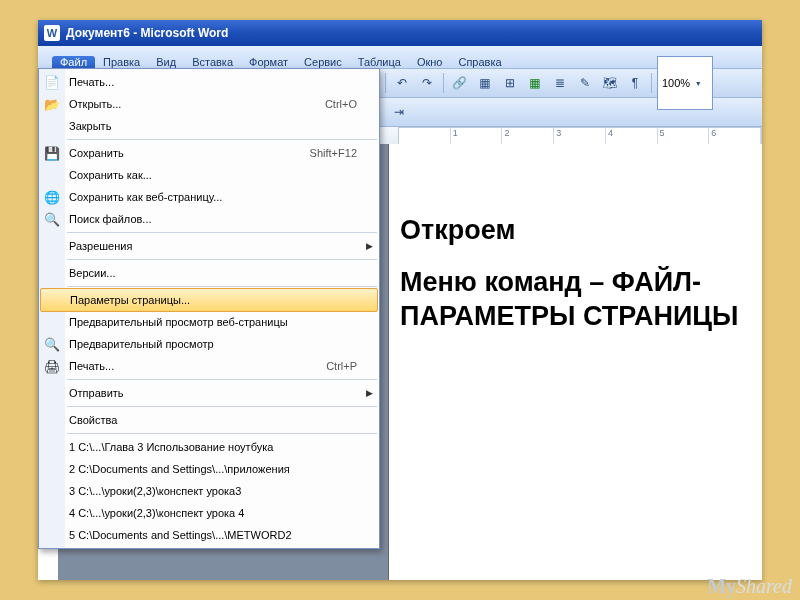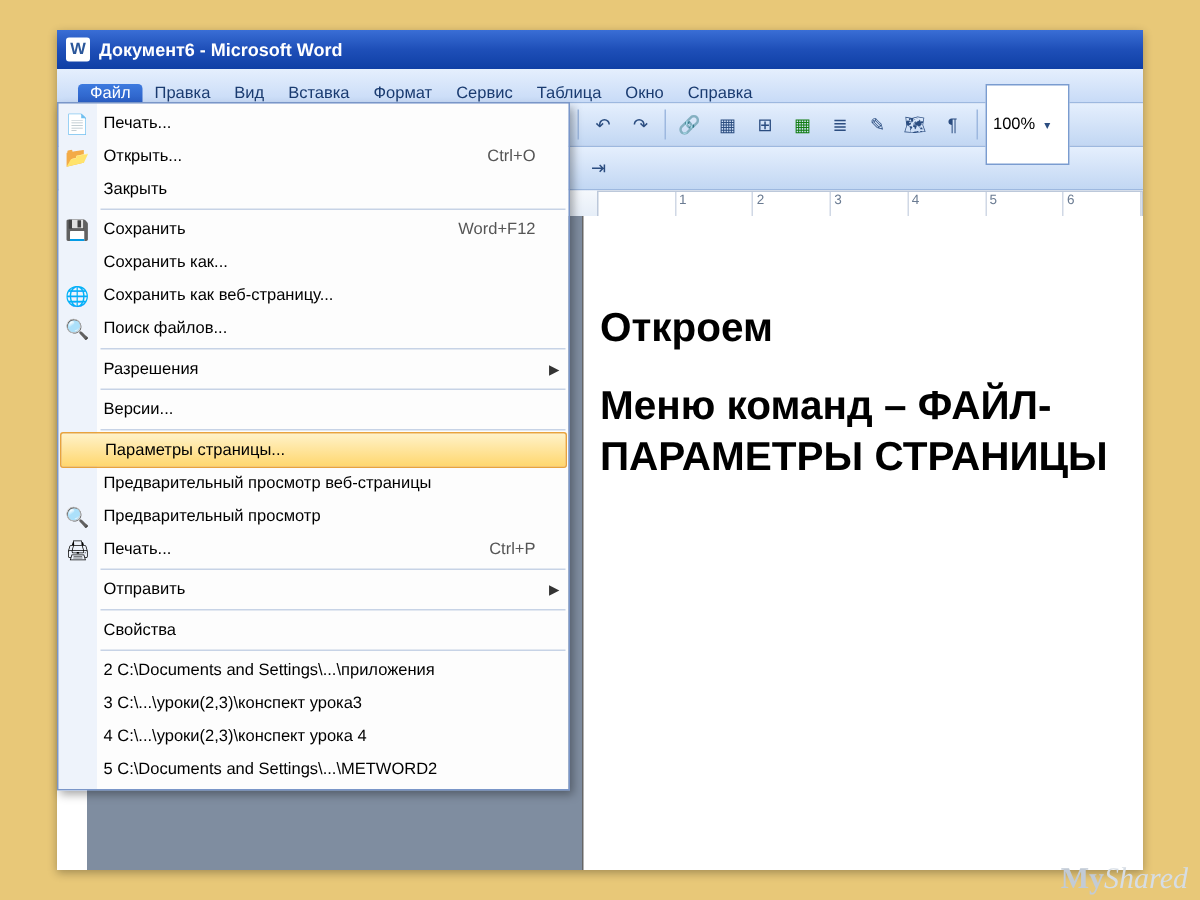--- a/index.html
+++ b/index.html
@@ -27,21 +27,21 @@
   .page{position:absolute;left:330px;top:0;right:0;bottom:0;background:#fff;border-left:1px solid #666;}
   
   .dropdown{position:absolute;left:0;top:48px;width:340px;background:linear-gradient(90deg,#eef3fb 0,#eef3fb 26px,#fdfdfd 26px);border:1px solid #7a96c8;box-shadow:2px 3px 6px rgba(0,0,0,.35);padding:2px 0;}
   .mi{height:22px;display:flex;align-items:center;padding:0 22px 0 30px;position:relative;color:#000;}
   .mi.hover{background:linear-gradient(#fff2c9,#ffd76e);border:1px solid #e8a33d;margin:-1px 1px;border-radius:2px;padding-left:29px;}
   .mi .ico{position:absolute;left:4px;width:18px;height:18px;display:flex;align-items:center;justify-content:center;font-size:13px;}
   .mi .sc{margin-left:auto;color:#555;font-size:11px;}
   .mi .sub{position:absolute;right:6px;font-size:9px;color:#333;}
   .msep{height:1px;background:#c7d3e6;margin:2px 2px 2px 28px;}
   
-  .callout{position:absolute;left:400px;top:202px;right:30px;}
+  .callout{position:absolute;left:400px;top:214px;right:30px;}
   .callout p{font-family:Arial,sans-serif;font-size:27px;font-weight:bold;color:#000;margin:0 0 18px 0;line-height:1.25;}
   
   .watermark{position:absolute;right:8px;bottom:2px;color:#d6dde5;font-size:20px;font-style:italic;font-family:Georgia,serif;}
   .watermark b{color:#c2cbd6;font-style:normal;margin-left:44px;}
 </style>
 </head>
 <body>
 <div class="stage">
  <div class="shot">
 
@@ -163,21 +163,21 @@
           <span>Открыть...</span>
           <span class="sc">Ctrl+O</span>
         </div>
      <div class="mi">
           <span>Закрыть</span>
         </div>
      <div class="msep"></div>
      <div class="mi">
           <span class="ico">💾</span>
           <span>Сохранить</span>
-          <span class="sc">Word+F12</span>
+          <span class="sc">Shift+F12</span>
         </div>
      <div class="mi">
           <span>Сохранить как...</span>
         </div>
      <div class="mi">
           <span class="ico">🌐</span>
           <span>Сохранить как веб-страницу...</span>
         </div>
      <div class="mi">
           <span class="ico">🔍</span>
@@ -211,20 +211,23 @@
      <div class="msep"></div>
      <div class="mi">
           <span>Отправить</span>
           <span class="sub">▶</span>
         </div>
      <div class="msep"></div>
      <div class="mi">
           <span>Свойства</span>
         </div>
      <div class="msep"></div>
+     <div class="mi">
+          <span>1 C:\...\Глава 3 Использование ноутбука</span>
+        </div>
      <div class="mi">
           <span>2 C:\Documents and Settings\...\приложения</span>
         </div>
      <div class="mi">
           <span>3 C:\...\уроки(2,3)\конспект урока3</span>
         </div>
      <div class="mi">
           <span>4 C:\...\уроки(2,3)\конспект урока 4</span>
         </div>
      <div class="mi">

